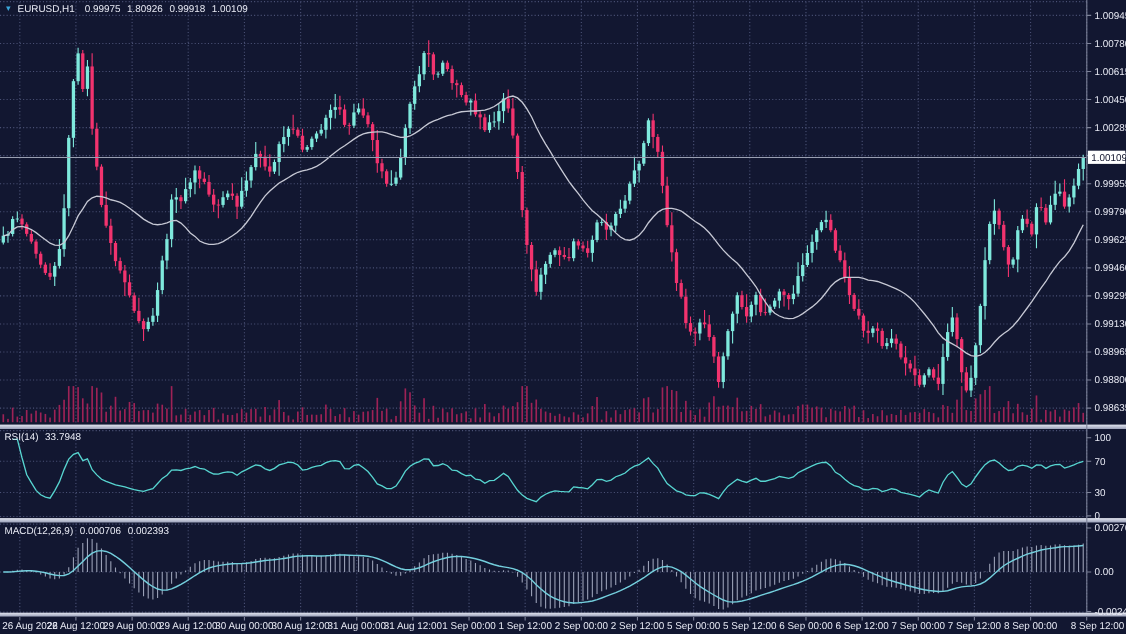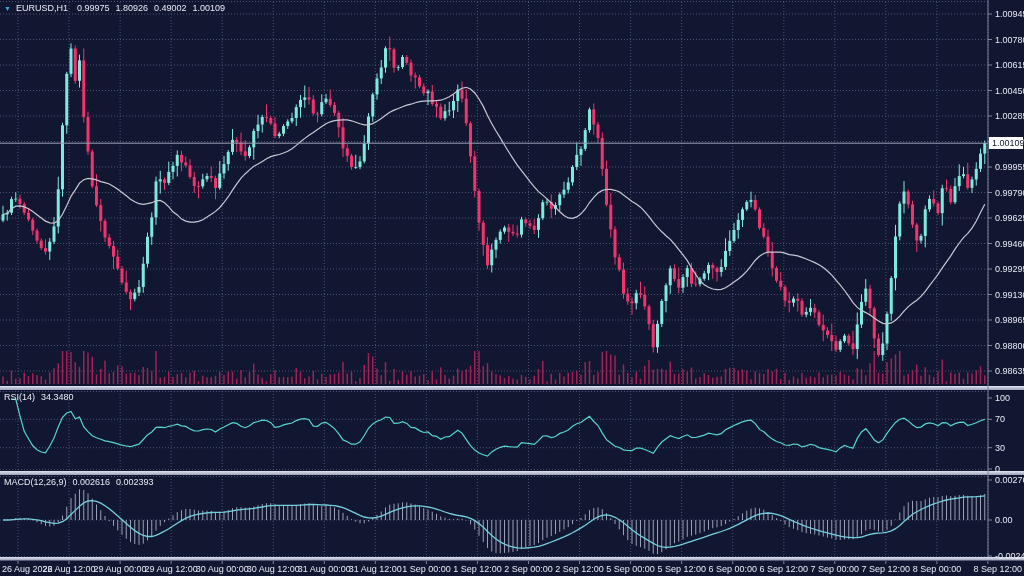--- a/index.html
+++ b/index.html
@@ -1161,26 +1161,26 @@
         <line x1="987.9" y1="561" x2="987.9" y2="564" stroke="#7d8298"></line>
         <text x="1022" y="572" fill="#e8eaf4" font-size="9" font-family="Liberation Sans, sans-serif" text-anchor="end">8 Sep 12:00</text>
       </g>
     </svg>
 
   <div class="overlay title-bar">
     <span class="tri">▼</span>
     <span class="sym">EURUSD,H1</span>
     <span class="q">0.99975</span>
     <span class="q">1.80926</span>
-    <span class="q">0.49002</span>
+    <span class="q">0.99918</span>
     <span class="q">1.00109</span>
   </div>
 
   <div class="overlay panel-label" id="rsi-label">
-    <span>RSI(14)</span><span>34.3480</span>
+    <span>RSI(14)</span><span>33.7948</span>
   </div>
 
   <div class="overlay panel-label" id="macd-label">
-    <span>MACD(12,26,9)</span><span>0.002616</span><span>0.002393</span>
+    <span>MACD(12,26,9)</span><span>0.000706</span><span>0.002393</span>
   </div>
 
   <div id="price-box">1.00109</div>
 </div>
 
 </body></html>

